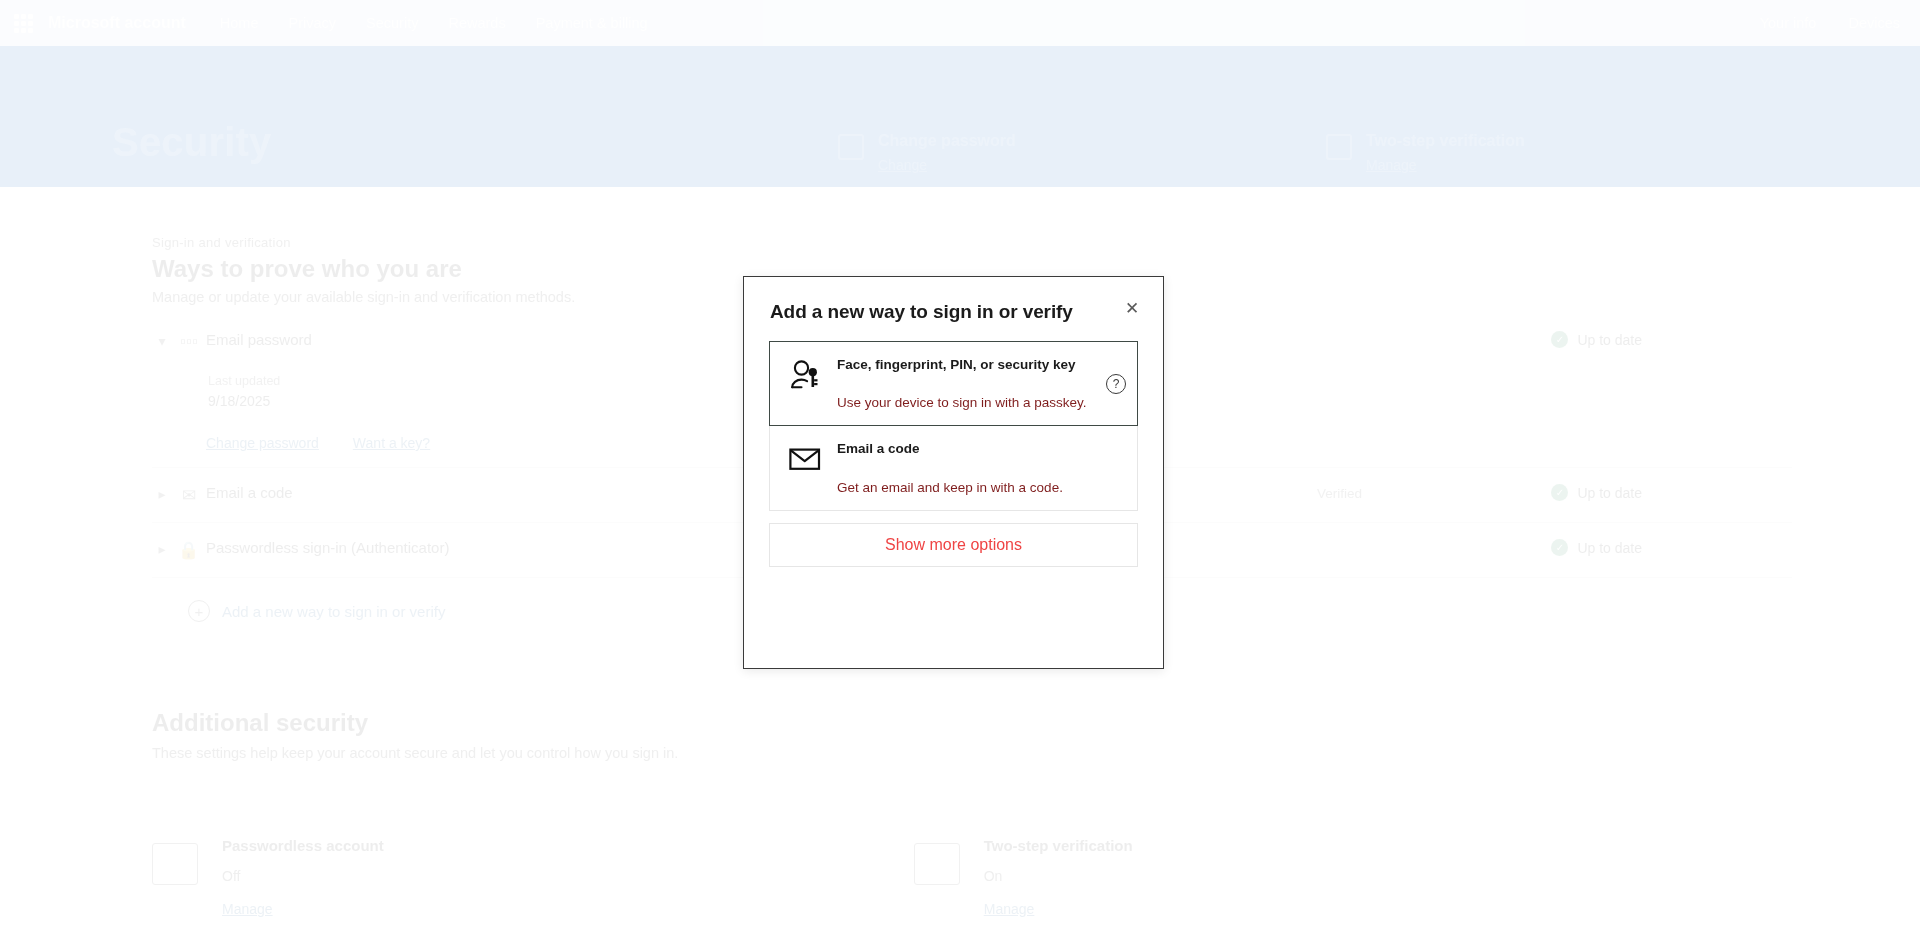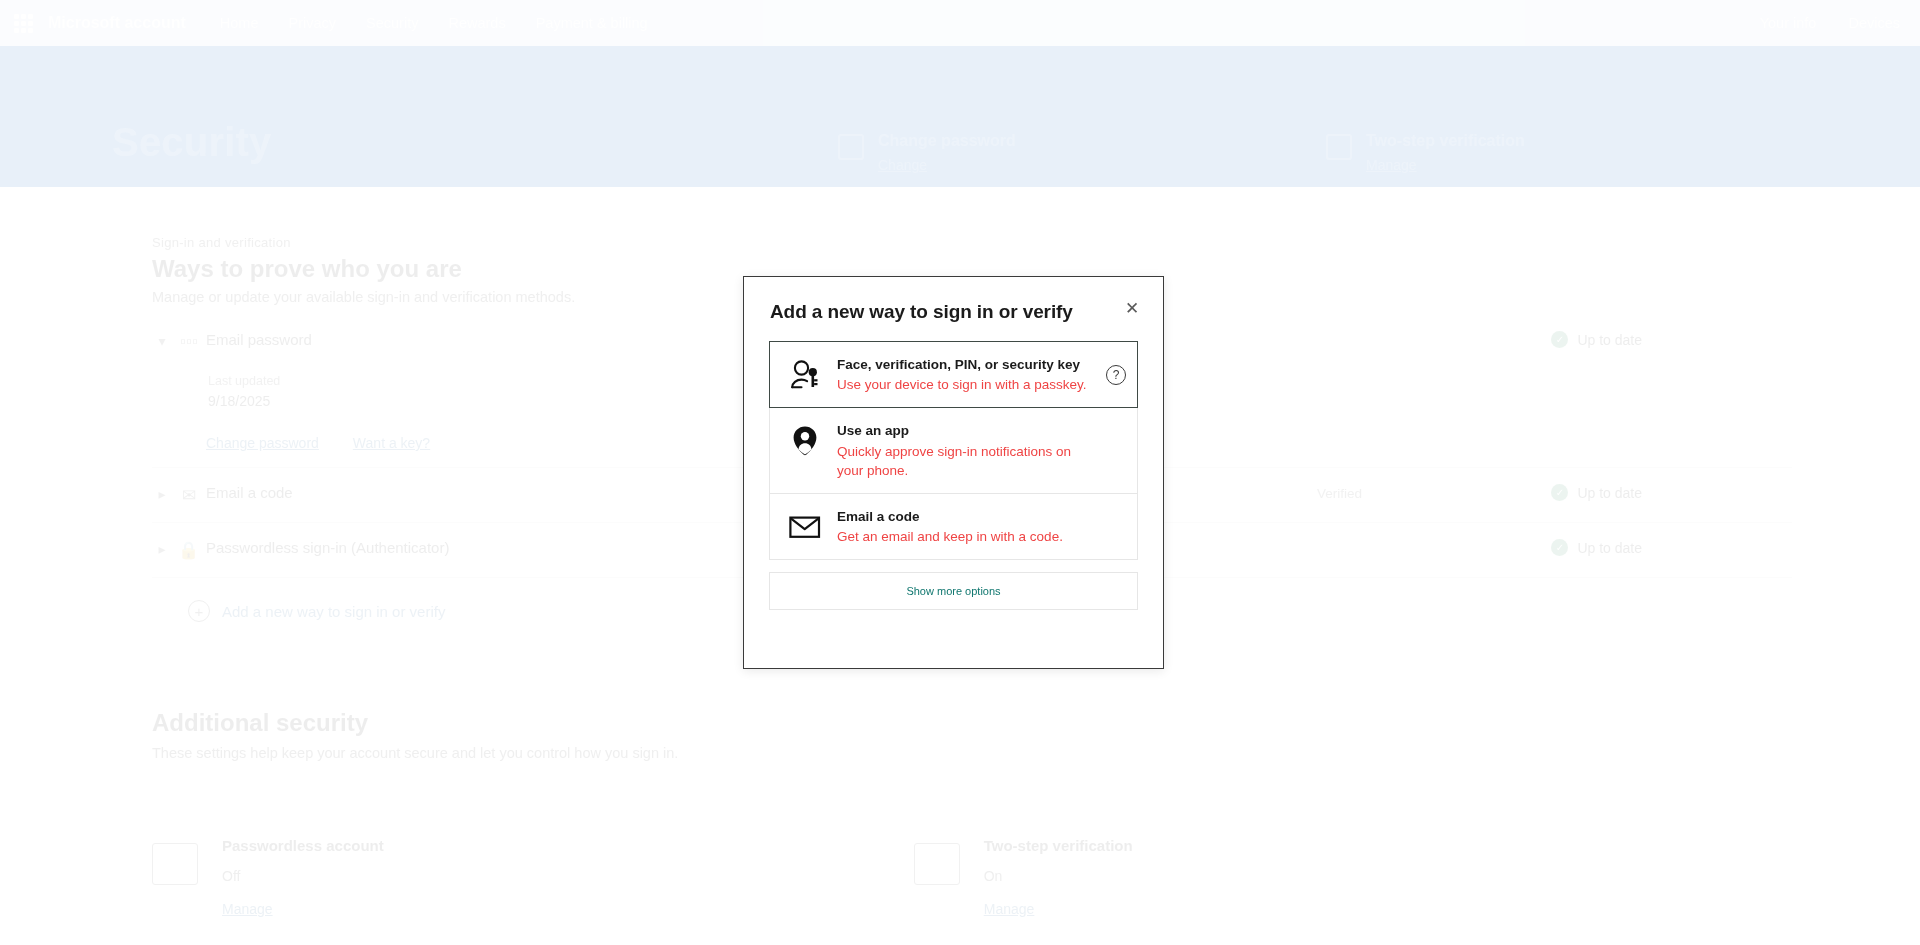--- a/index.html
+++ b/index.html
@@ -199,36 +199,36 @@
     border: 1.5px solid #3f4a45;
     z-index: 2;
   }
   .opt-ico {
     width: 33px; height: 36px; flex: none;
     display: flex; align-items: center; justify-content: center;
     color: #1b1b1b; margin-top: 2px;
   }
   .opt-text { flex: 1; padding-top: 1px; }
   .opt-title { font-size: 13.5px; font-weight: 700; color: #1b1b1b; line-height: 1.35; }
-  .opt-desc { font-size: 13.5px; color: #ef4444; line-height: 1.42; margin-top: 1px; }
+  .opt-desc { font-size: 13.5px; color: #7f1d1d; line-height: 1.42; margin-top: 19px; }
   .opt-help {
     position: absolute; right: 11px; top: 50%; transform: translateY(-50%);
     width: 20px; height: 20px; border-radius: 50%;
     border: 1.3px solid #3a3a3a; color: #3a3a3a;
     font-size: 12px; line-height: 1;
     display: flex; align-items: center; justify-content: center;
     background: none; cursor: pointer;
     font-family: "Liberation Sans", sans-serif;
   }
   .show-more {
     display: block; width: 100%;
     margin-top: 12px;
     padding: 12px 0;
     background: #fff; border: 1px solid #e6e6e6;
-    font-size: 11px; color: #0f766e; text-align: center;
+    font-size: 16px; color: #ef4444; text-align: center;
     cursor: pointer;
     font-family: "Liberation Sans", sans-serif;
   }
 </style>
 </head>
 <body>
 
 <div id="page-backdrop">
 
   <div class="topnav">
@@ -380,40 +380,26 @@
           <circle cx="11.5" cy="9" r="6.6" stroke="#111" stroke-width="2.1"></circle>
           <path d="M2.2 28.2c0-4.2 4.2-7.6 9.3-7.6 2.1 0 4 .55 5.6 1.5" stroke="#111" stroke-width="2.1" stroke-linecap="round"></path>
           <path d="M2.2 28.2h9.3" stroke="#111" stroke-width="2.1" stroke-linecap="round"></path>
           <circle cx="22.8" cy="13.2" r="4.1" fill="#111"></circle>
           <rect x="21.5" y="16.6" width="2.6" height="11.4" fill="#111"></rect>
           <rect x="24.1" y="20.2" width="3.4" height="2.2" fill="#111"></rect>
           <rect x="24.1" y="24.0" width="3.4" height="2.2" fill="#111"></rect>
         </svg>
       </div>
       <div class="opt-text">
-        <div class="opt-title">Face, verification, PIN, or security key</div>
+        <div class="opt-title">Face, fingerprint, PIN, or security key</div>
         <div class="opt-desc">Use your device to sign in with a passkey.</div>
       </div>
       <button class="opt-help">?</button>
     </div>
 
-    <div class="opt">
-      <div class="opt-ico">
-        <svg width="28" height="32" viewBox="0 0 28 32" aria-hidden="true">
-          <path d="M14 1.5C7.6 1.5 2.6 6.4 2.6 12.6c0 6.6 5.3 12.9 10.2 17.2.7.6 1.7.6 2.4 0
-                   4.9-4.3 10.2-10.6 10.2-17.2C25.4 6.4 20.4 1.5 14 1.5Z" fill="#111"></path>
-          <circle cx="14" cy="11.2" r="4.2" fill="#fff"></circle>
-          <path d="M7.6 24.4c0-3.6 2.9-6.1 6.4-6.1s6.4 2.5 6.4 6.1c-1.9 1.9-4.2 3.6-6.4 5.2-2.2-1.6-4.5-3.3-6.4-5.2Z" fill="#fff"></path>
-        </svg>
-      </div>
-      <div class="opt-text">
-        <div class="opt-title">Use an app</div>
-        <div class="opt-desc">Quickly approve sign-in notifications on your phone.</div>
-      </div>
-    </div>
 
     <div class="opt">
       <div class="opt-ico">
         <svg width="32" height="24" viewBox="0 0 32 24" fill="none" aria-hidden="true">
           <rect x="1.4" y="2.6" width="28.6" height="19.2" stroke="#111" stroke-width="2.2"></rect>
           <path d="M1.8 3.4 15.7 14.2 29.6 3.4" stroke="#111" stroke-width="2.2" stroke-linejoin="round"></path>
         </svg>
       </div>
       <div class="opt-text">
         <div class="opt-title">Email a code</div>

